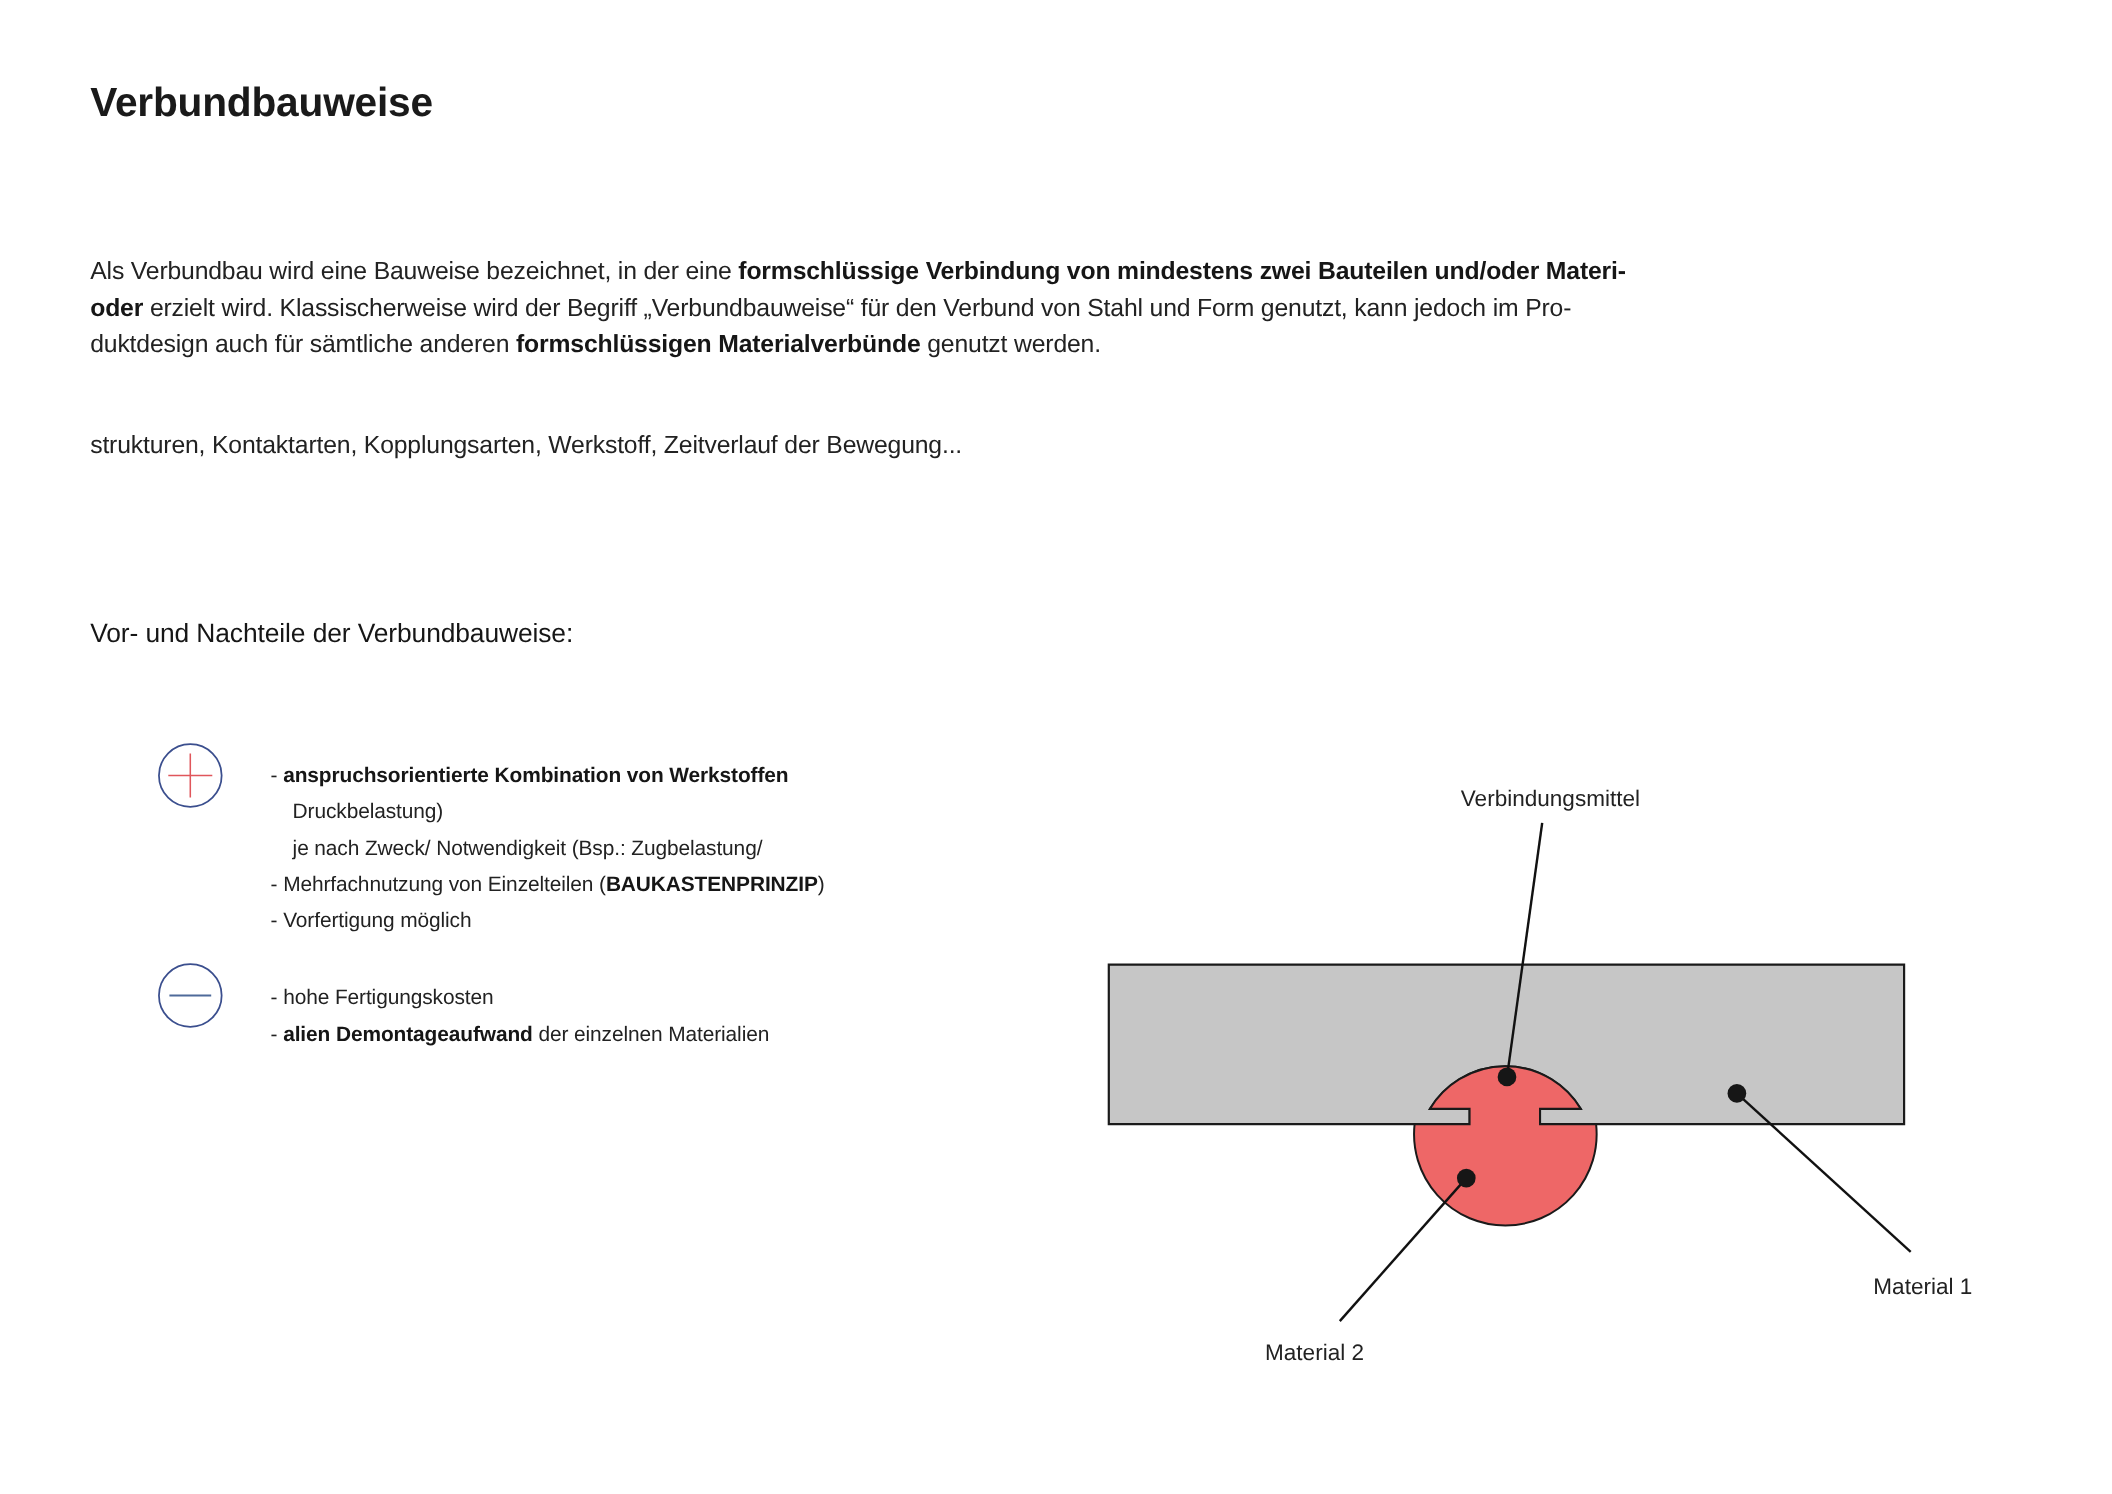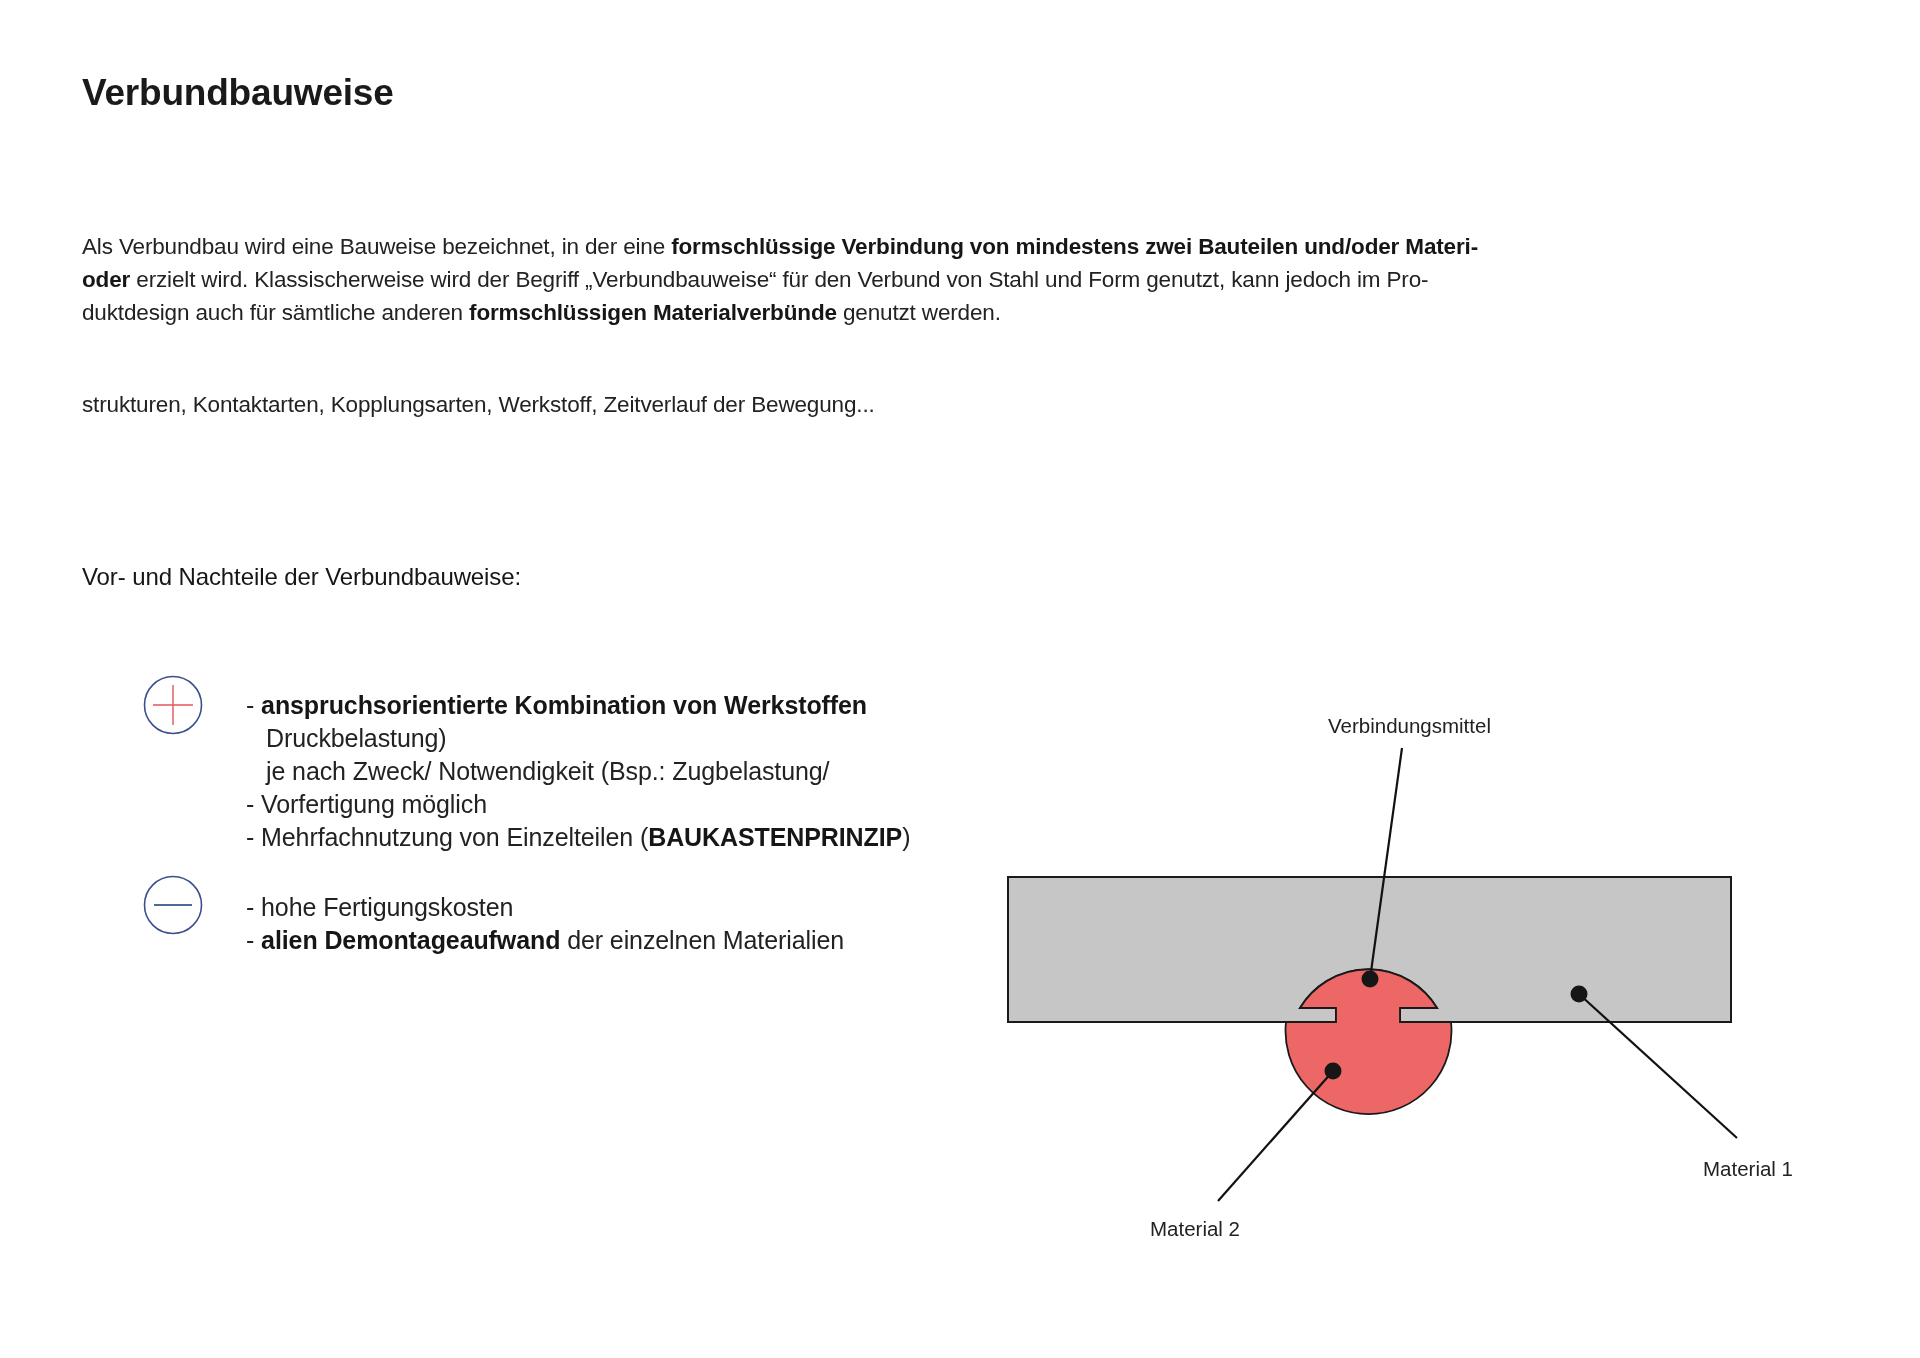--- a/index.html
+++ b/index.html
@@ -18,21 +18,21 @@
   }
   .para .line { display: block; }
   .para b, .list b { font-weight: bold; color: #161616; }
   #p1 { top: 230px; }
   #p2 { top: 388px; }
   .subhead {
     left: 82px; top: 563px; font-size: 24px; font-weight: normal; color: #161616; white-space: nowrap;
     letter-spacing: -0.1px;
   }
   .list {
-    left: 246px; font-size: 25px; line-height: 33px; color: #222; white-space: nowrap;
+    left: 246px; font-size: 19px; line-height: 33px; color: #222; white-space: nowrap;
     letter-spacing: -0.1px;
   }
   .list .line { display: block; }
   .list .indent { padding-left: 20px; }
   #pros { top: 689px; }
   #cons { top: 891px; }
   .icon-wrap { width: 62px; height: 62px; }
   #pros-icon { left: 142px; top: 674px; }
   #cons-icon { left: 142px; top: 874px; }
   svg text { font-family: "Liberation Sans", sans-serif; }
@@ -59,22 +59,22 @@
     <circle id="pros-circle" cx="31" cy="31" r="28.5" fill="none" stroke="#3B4F8E" stroke-width="1.6"></circle>
     <line id="plus-h" x1="11" y1="31" x2="51" y2="31" stroke="#E0565B" stroke-width="1.4"></line>
     <line id="plus-v" x1="31" y1="11" x2="31" y2="51" stroke="#E0565B" stroke-width="1.4"></line>
   </svg>
 </div>
 
 <div class="abs list" id="pros">
     <span class="line"><span>- </span><b>anspruchsorientierte Kombination von Werkstoffen</b></span>
     <span class="line indent"><span>Druckbelastung)</span></span>
     <span class="line indent"><span>je nach Zweck/ Notwendigkeit (Bsp.: Zugbelastung/</span></span>
+    <span class="line"><span>- Mehrfachnutzung von Einzelteilen (</span><b>BAUKASTENPRINZIP</b><span>)</span></span>
     <span class="line"><span>- Vorfertigung möglich</span></span>
-    <span class="line"><span>- Mehrfachnutzung von Einzelteilen (</span><b>BAUKASTENPRINZIP</b><span>)</span></span>
   </div>
 
 <div class="abs icon-wrap" id="cons-icon">
   <svg width="62" height="62" viewBox="0 0 62 62">
     <circle id="cons-circle" cx="31" cy="31" r="28.5" fill="none" stroke="#3B4F8E" stroke-width="1.6"></circle>
     <line id="minus-h" x1="12" y1="31" x2="50" y2="31" stroke="#4E6A9A" stroke-width="2"></line>
   </svg>
 </div>
 
 <div class="abs list" id="cons">

